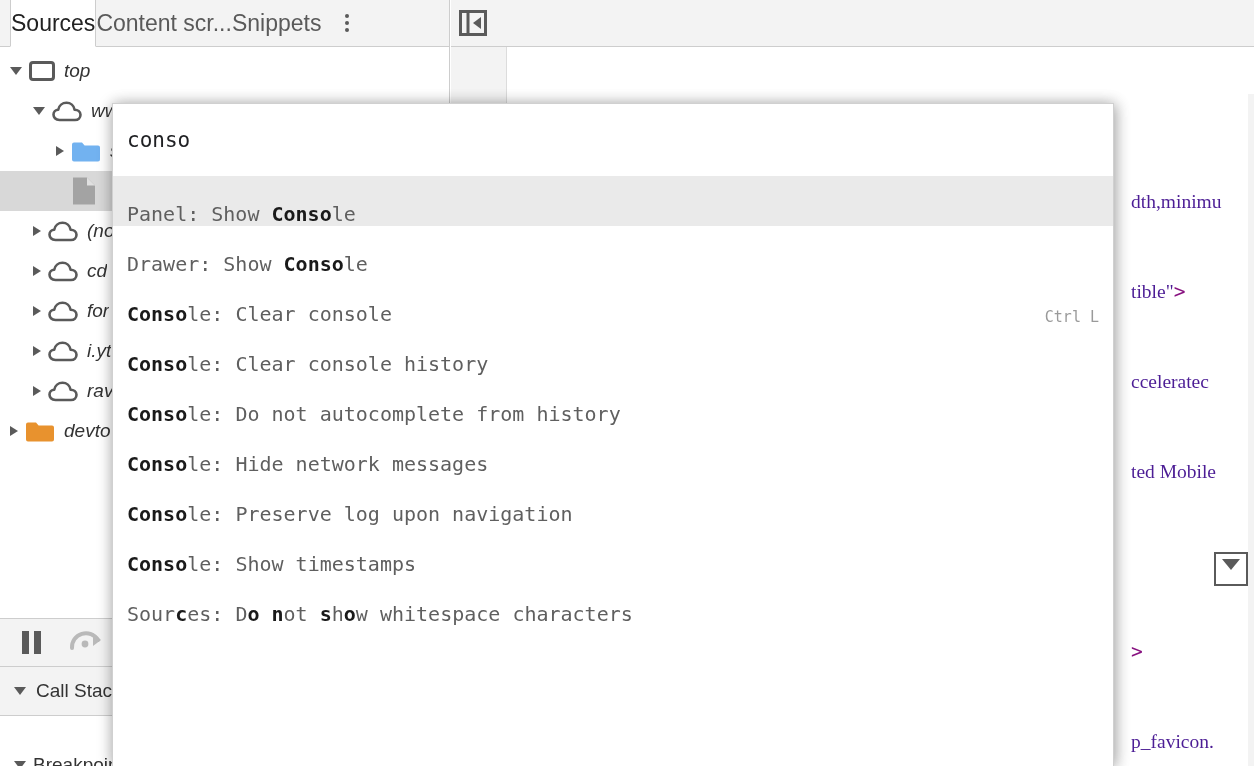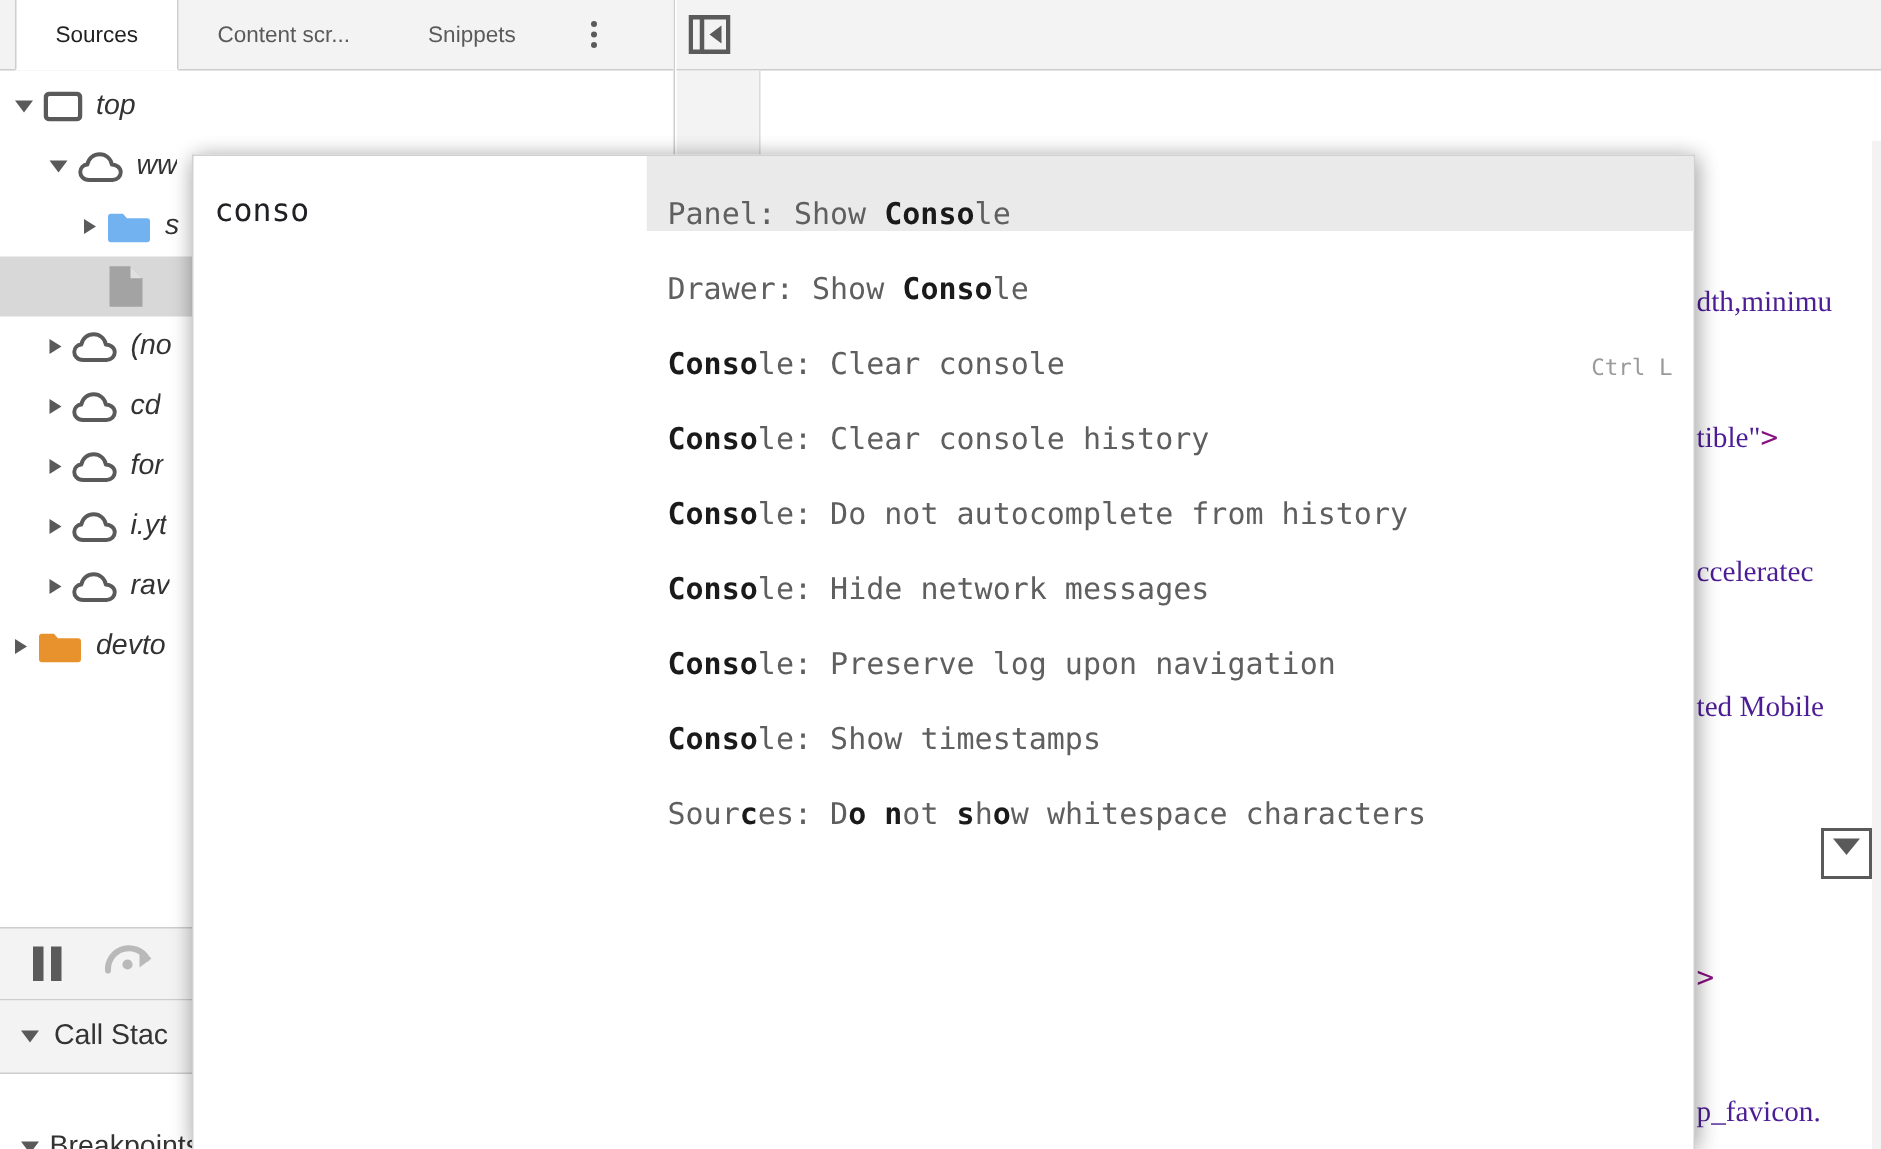--- a/index.html
+++ b/index.html
@@ -15,22 +15,22 @@
   
   .nav-pane {
     position:absolute; left:0; top:0; width:450px; height:766px;
     background:#ffffff; border-right:1px solid #cdcdcd;
   }
   .tabbar {
     height:47px; background:#f3f3f3; border-bottom:1px solid #cdcdcd;
     display:flex; align-items:stretch; padding-left:10px;
   }
   .tab {
-    display:flex; align-items:center; padding:0 26px;
-    font-size:15px; color:#5a5a5a; white-space:nowrap;
+    display:flex; align-items:center; padding:0 0;
+    font-size:23px; color:#5a5a5a; white-space:nowrap;
   }
   .tab.active {
     background:#ffffff; color:#222;
     border-left:1px solid #cdcdcd; border-right:1px solid #cdcdcd;
     margin-bottom:-1px; border-bottom:1px solid #fff;
   }
   .tab-more {
     display:flex; flex-direction:column; align-items:center; justify-content:center;
     gap:3px; width:40px; margin-left:6px;
   }
@@ -120,24 +120,24 @@
     display:block; margin-top:5px;
     border-left:9px solid transparent; border-right:9px solid transparent;
     border-top:11px solid #5a5a5a;
   }
   .scroll-v {
     position:absolute; right:0; top:47px; width:6px; bottom:0; background:#f3f3f3;
   }
 
   
   .cmd {
-    position:absolute; left:128px; top:103px; width:1002px; height:663px;
+    position:absolute; left:112px; top:103px; width:1002px; height:663px;
     background:#ffffff; border:1px solid #d0d0d0; border-bottom:0;
     box-shadow:0 2px 14px rgba(0,0,0,.28), 3px 0 14px rgba(0,0,0,.16);
-    z-index:50; display:flex; flex-direction:row;
+    z-index:50; display:flex; flex-direction:column;
   }
   .cmd-input-wrap { height:72px; flex:none; display:flex; align-items:center; padding:0 14px; }
   .cmd-input {
     width:100%; border:0; outline:0; background:transparent;
     font-family:"DejaVu Sans Mono", monospace; font-size:21px; color:#202124;
   }
   .cmd-list { flex:1; overflow:hidden; }
   .cmd-item {
     height:50px; display:flex; align-items:flex-end; justify-content:space-between;
     padding:0 14px;

